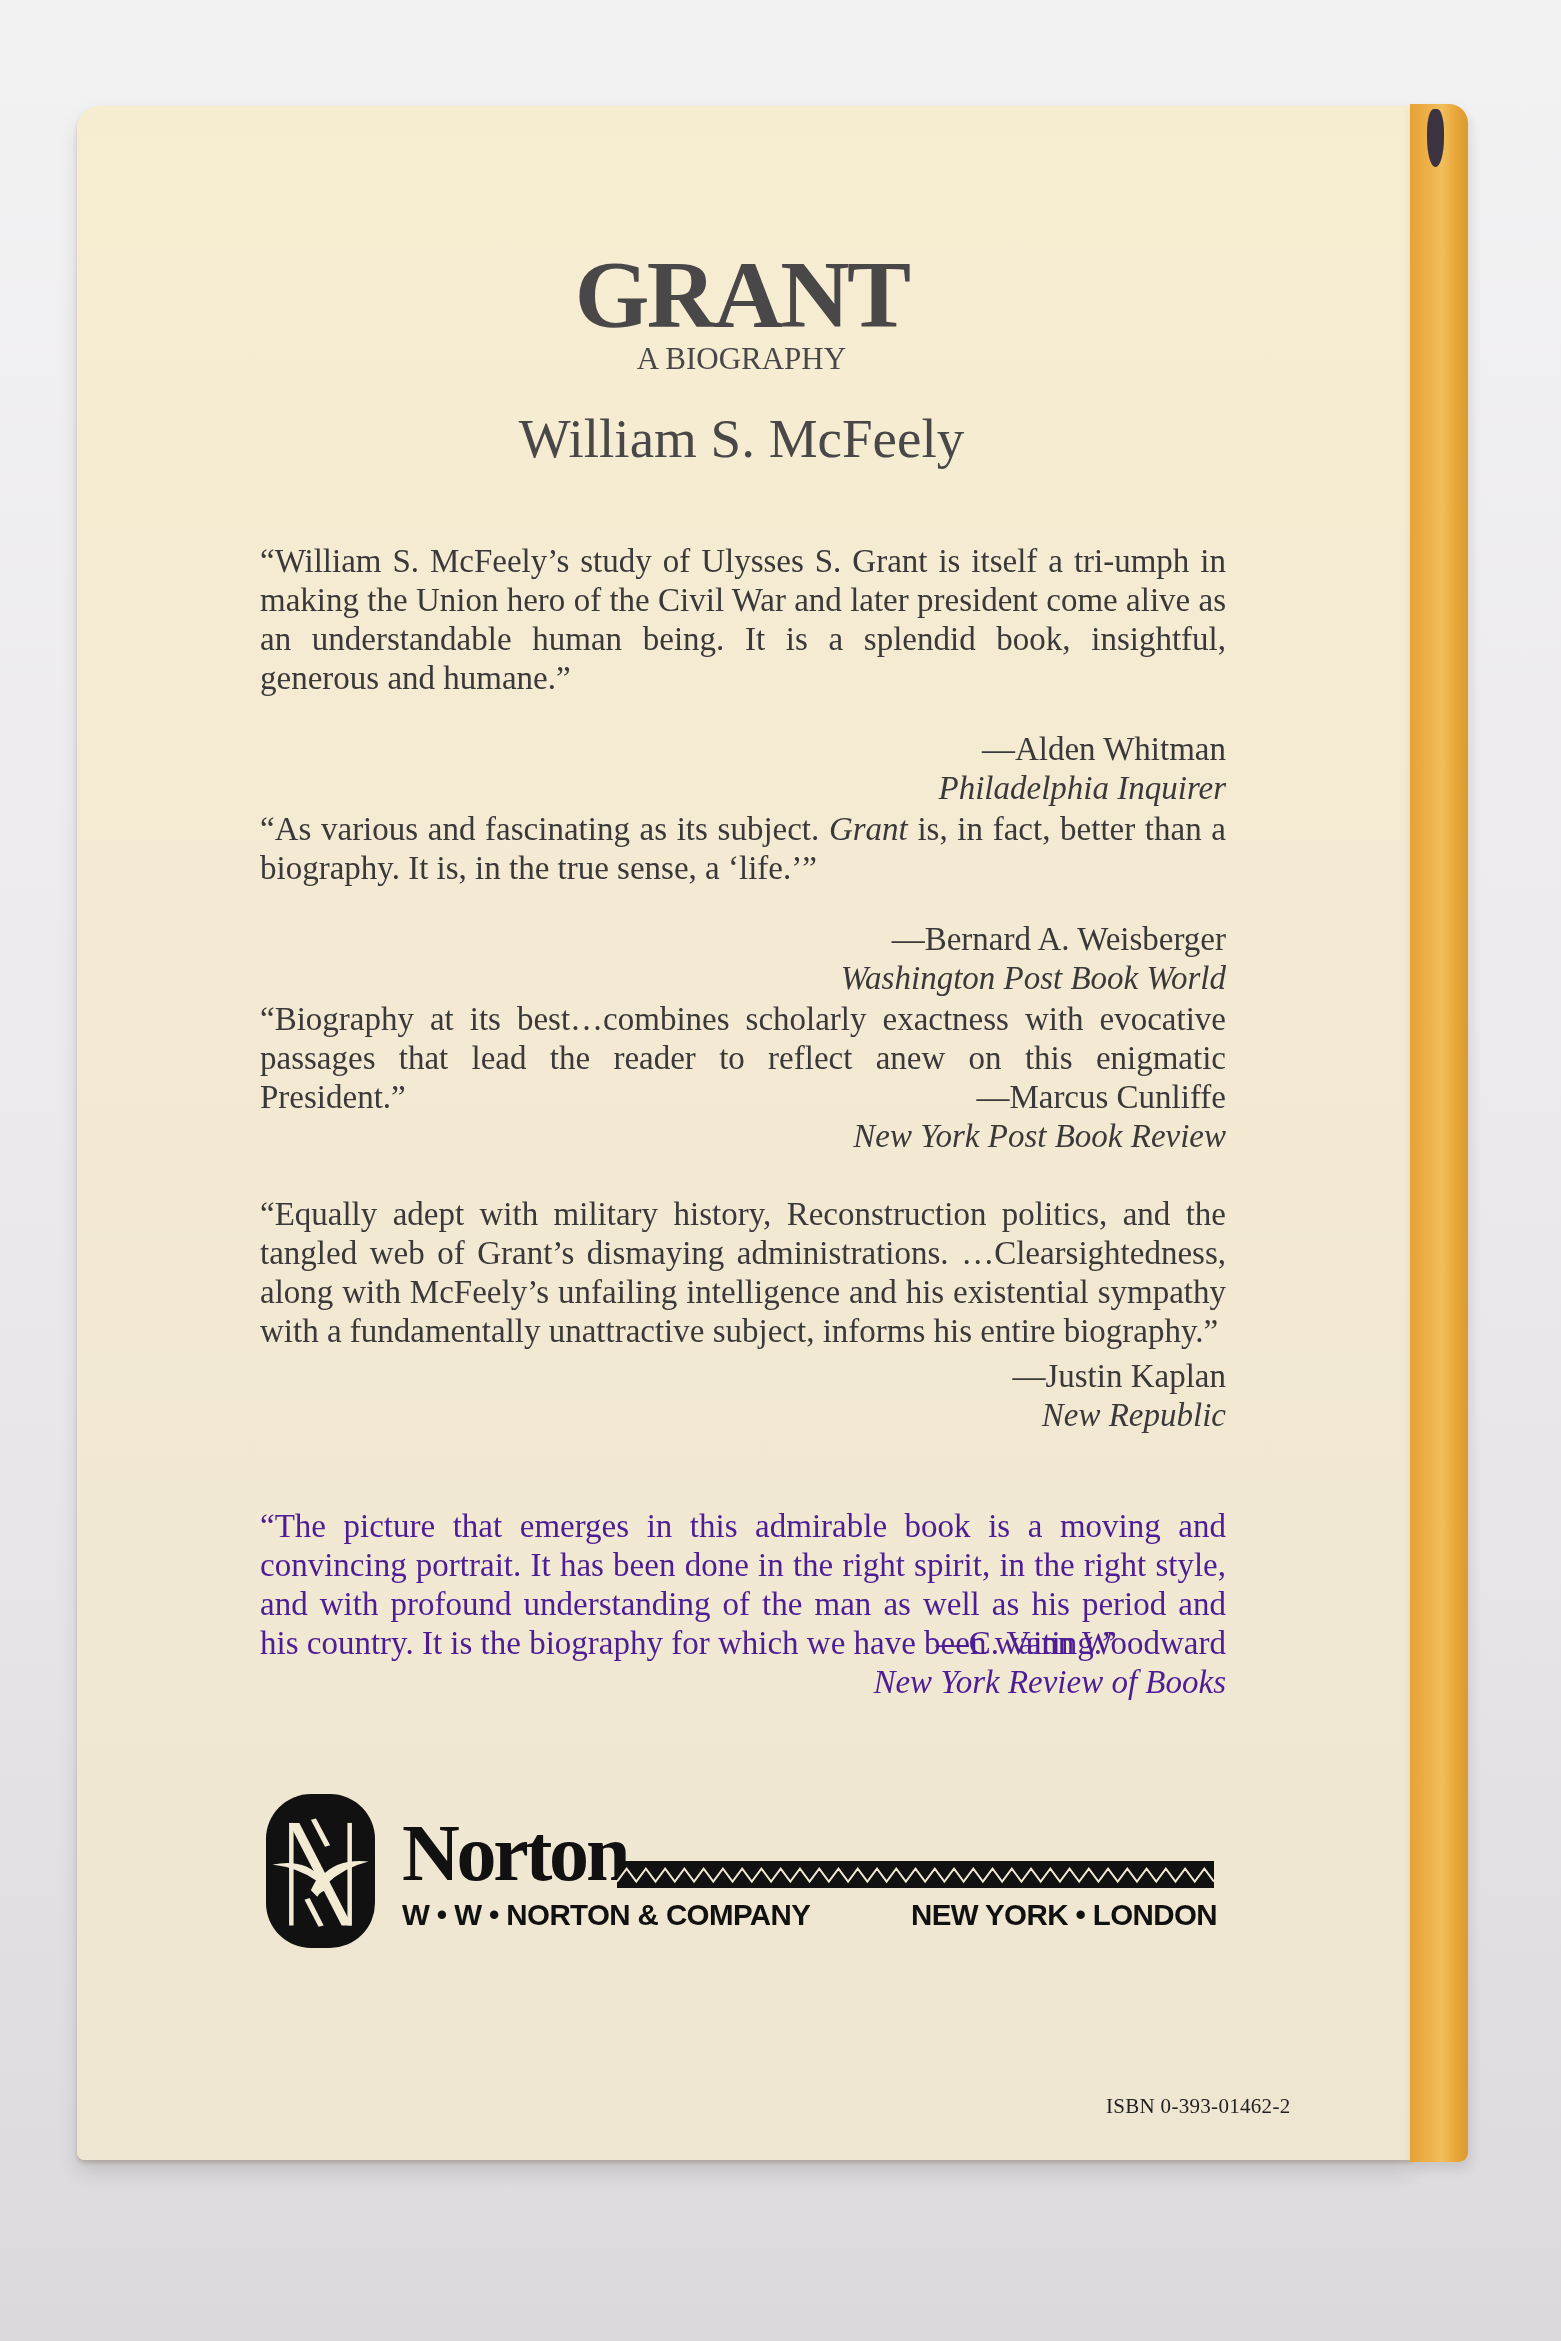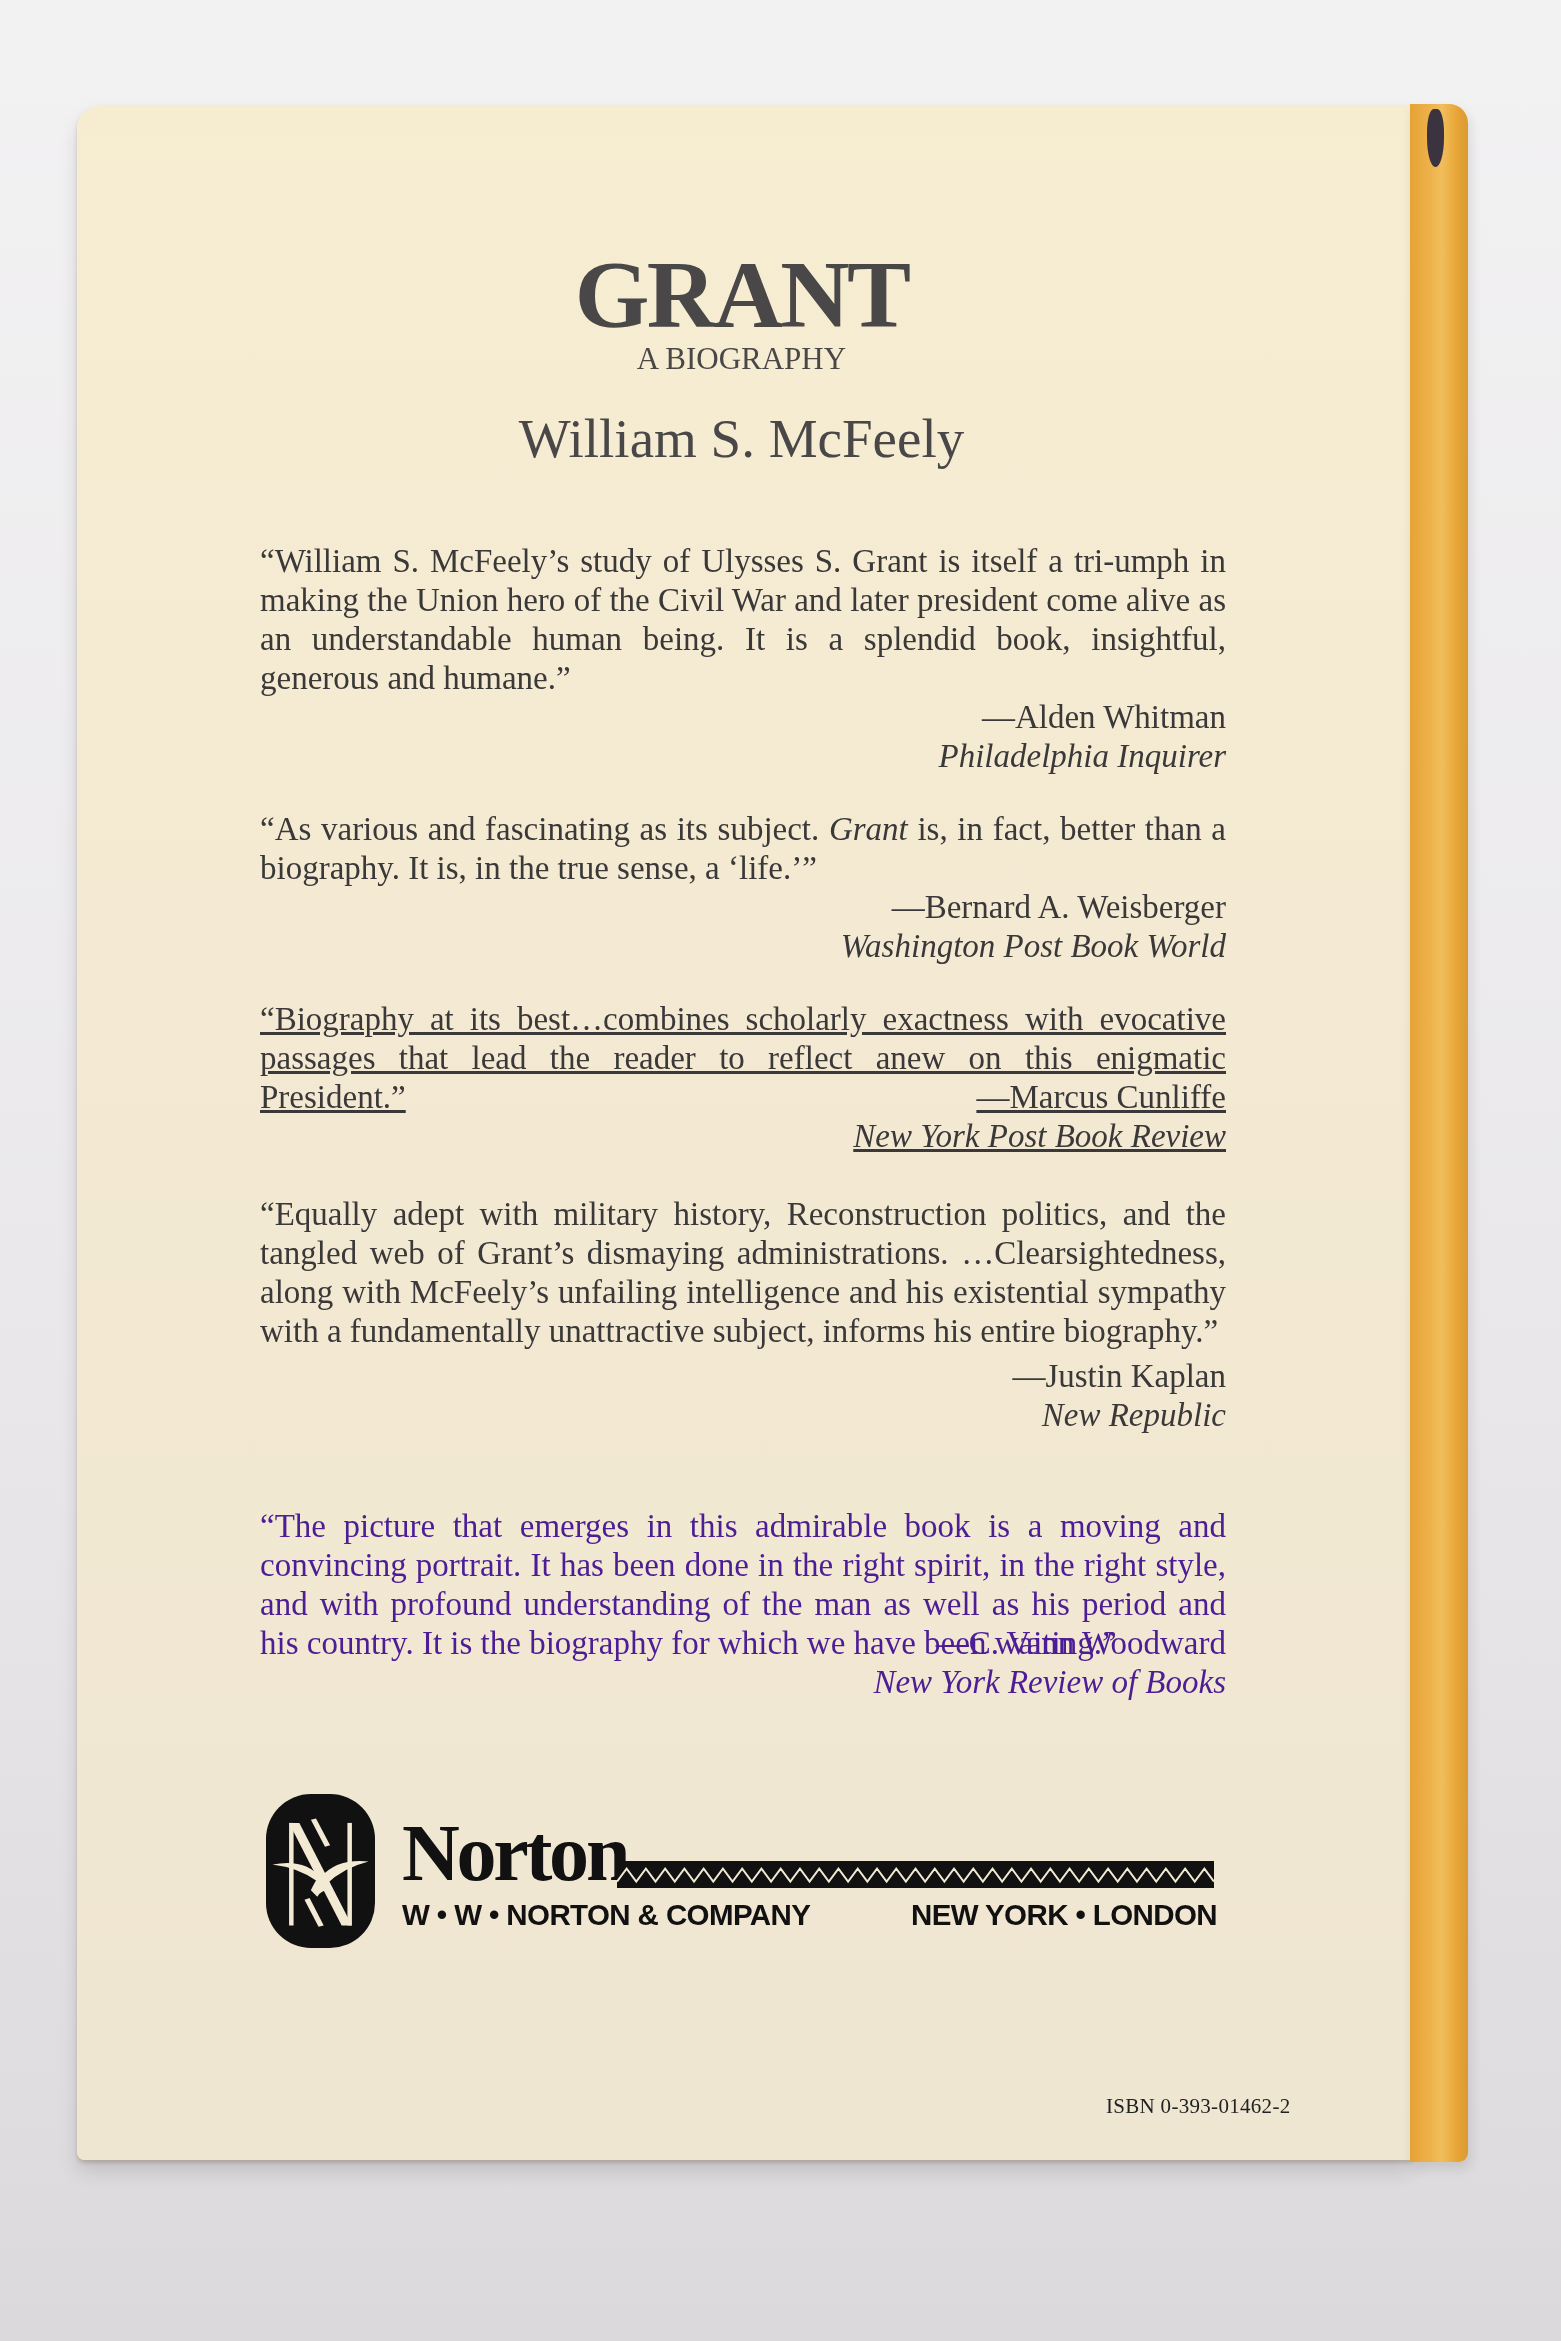--- a/index.html
+++ b/index.html
@@ -29,21 +29,21 @@
     color:#4a4748;
   }
   .t-grant { top:247px; font-size:96px; font-weight:bold; letter-spacing:-2.6px; line-height:1; }
   .t-sub { top:343px; font-size:31px; line-height:1; }
   .t-author { top:411px; font-size:55px; line-height:1;font-family:Liberation Serif, serif; }
   .quote {
     position:absolute; left:260px; width:966px;
     color:#3a3838; font-size:33px; line-height:39px;
   }
   .q-body { text-align:justify; text-align-last:left; }
-  .q-attr { text-align:right; }
+  .q-attr { text-align:right;margin-top:32px; }
   .q-src { text-align:right; font-style:italic; }
   .norton {
     position:absolute; left:266px; top:1794px; width:950px; height:154px;
   }
   .logo-badge {
     position:absolute; left:0; top:0; width:109px; height:154px;
     background:#111; border-radius:45px;
   }
   .logo-badge svg { position:absolute; left:0; top:0; }
   .norton-word {
@@ -79,21 +79,21 @@
   <div class="q-attr">—Alden Whitman</div>
   <div class="q-src">Philadelphia Inquirer</div>
 </div>
 
 <div class="quote" style="top:810px;">
   <div class="q-body"><span>“As various and fascinating as its subject. </span><i>Grant</i><span> is, in fact, better than a biography. It is, in the true sense, a ‘life.’”</span></div>
   <div class="q-attr">—Bernard A. Weisberger</div>
   <div class="q-src">Washington Post Book World</div>
 </div>
 
-<div class="quote" style="top:1000px;text-decoration:underline;">
+<div class="quote" style="top:1000px;">
   <div class="q-body">“Biography at its best…combines scholarly exactness with evocative passages that lead the reader to reflect anew on this enigmatic President.”</div>
   <div class="q-attr" style="margin-top:-39px;">—Marcus Cunliffe</div>
   <div class="q-src">New York Post Book Review</div>
 </div>
 
 <div class="quote" style="top:1195px;">
   <div class="q-body">“Equally adept with military history, Reconstruction politics, and the tangled web of Grant’s dismaying administrations. …Clearsightedness, along with McFeely’s unfailing intelligence and his existential sympathy with a fundamentally unattractive subject, informs his entire biography.”</div>
   <div class="q-attr" style="margin-top:6.4px;">—Justin Kaplan</div>
   <div class="q-src">New Republic</div>
 </div>

